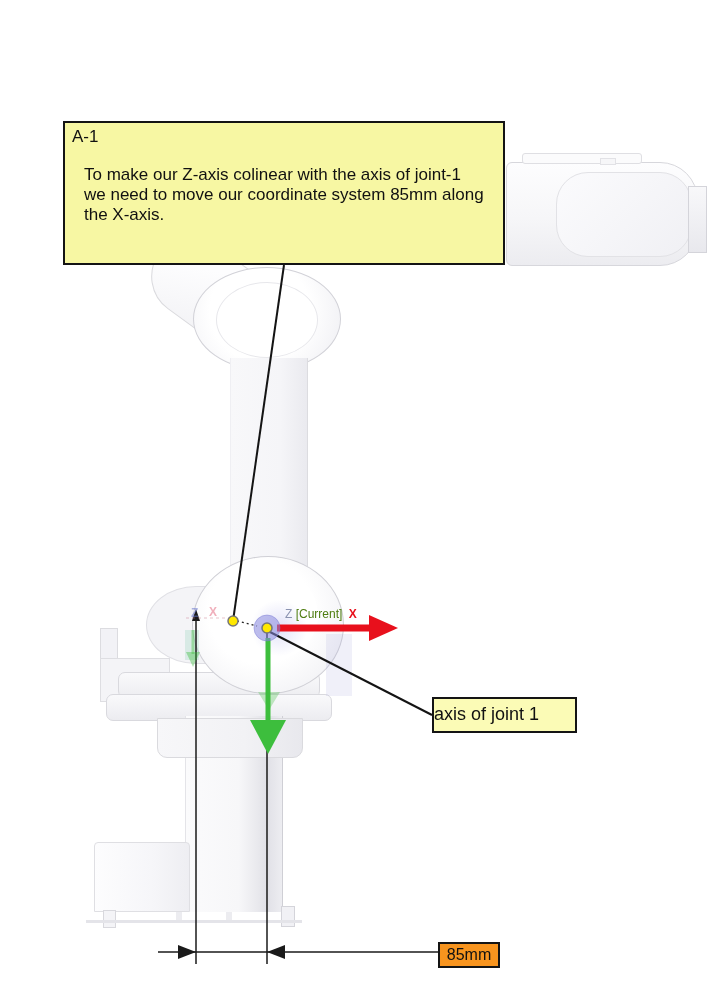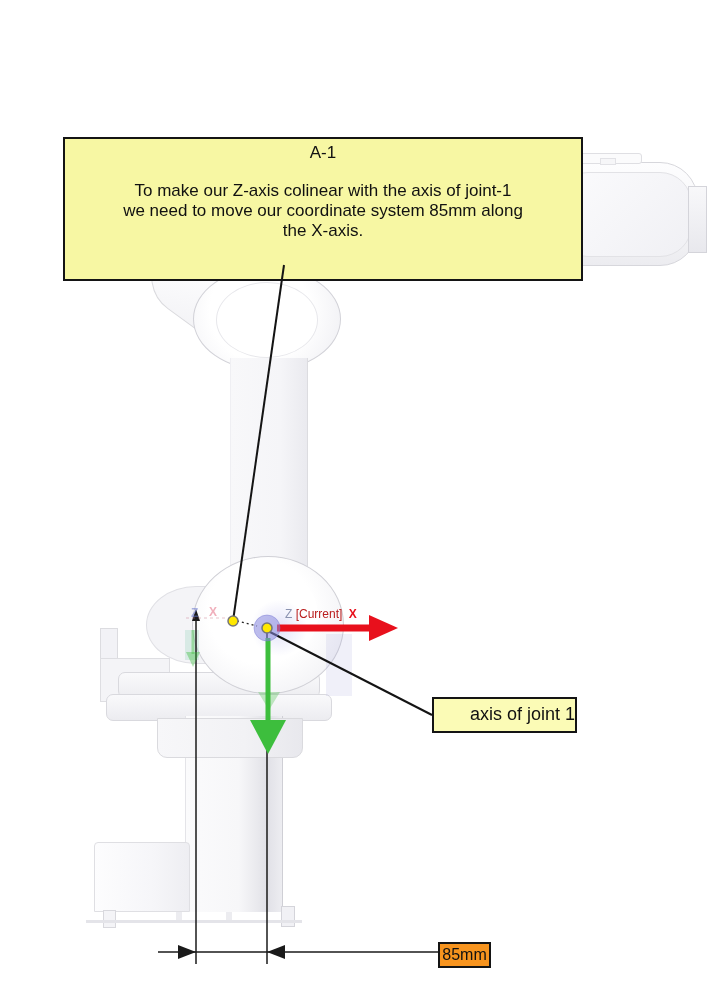--- a/index.html
+++ b/index.html
@@ -50,32 +50,32 @@
     border-radius:50% 25% 25% 50% / 50% 35% 35% 50%;background:#f4f4f7;}
   .sh-blob{left:192px;top:556px;width:152px;height:138px;border-radius:50%;border:1.5px solid #d0d0d6;
     background:radial-gradient(circle at 45% 40%,#ffffff 45%,#ebebf0 100%);}
   .sh-hilite{left:214px;top:568px;width:104px;height:94px;border-radius:50%;background:rgba(255,255,255,.92);}
   .sh-blue1{left:250px;top:600px;width:58px;height:56px;border-radius:50%;
     background:radial-gradient(circle,rgba(150,150,230,.28) 0%,rgba(150,150,230,0) 70%);}
   .sh-blue2{left:326px;top:634px;width:26px;height:62px;background:rgba(160,160,220,.16);}
   .teal-box{left:185px;top:630px;width:14px;height:30px;background:rgba(120,200,170,.22);}
 
   
-  .note-box{left:63px;top:137px;width:520px;height:144px;background:#f7f7a3;border:2px solid #141414;
-    box-sizing:border-box;padding:4px 7px;font-size:17px;line-height:20px;text-align:center;}
+  .note-box{left:63px;top:121px;width:442px;height:144px;background:#f7f7a3;border:2px solid #141414;
+    box-sizing:border-box;padding:4px 7px;font-size:17px;line-height:20px;}
   .note-title{margin:0 0 18px 0;}
   .note-body{margin:12px;white-space:pre-line;}
   .note-command{margin:16px 0 0 0;}
   .callout-box{left:432px;top:697px;width:145px;height:36px;background:#fbfbb6;border:2px solid #141414;
-    box-sizing:border-box;text-align:right;font-size:18px;line-height:31px;}
-  .dim-box{left:438px;top:942px;width:53px;height:26px;background:#f7941e;border:2px solid #141414;
+    box-sizing:border-box;text-align:left;font-size:18px;line-height:31px;}
+  .dim-box{left:438px;top:942px;width:62px;height:26px;background:#f7941e;border:2px solid #141414;
     box-sizing:border-box;text-align:center;font-size:16px;line-height:21px;}
   .axis-label-current{left:285px;top:607px;font-size:12px;white-space:nowrap;}
   .axis-label-current .z{color:#8b93b0;}
-  .axis-label-current .br{color:#b91c1c;}
+  .axis-label-current .br{color:#4d7c0f;}
   .axis-label-current .x{color:#e8101c;font-weight:bold;margin-left:3px;}
   .prev-z{left:191px;top:606px;font-size:12px;font-weight:bold;color:rgba(105,118,205,.55);}
   .prev-x{left:209px;top:605px;font-size:12px;font-weight:bold;color:rgba(228,110,132,.55);}
 
   svg.overlay{position:absolute;left:0;top:0;width:707px;height:1000px;pointer-events:none;}
 </style>
 </head>
 <body>
 
 <div class="canvas">

